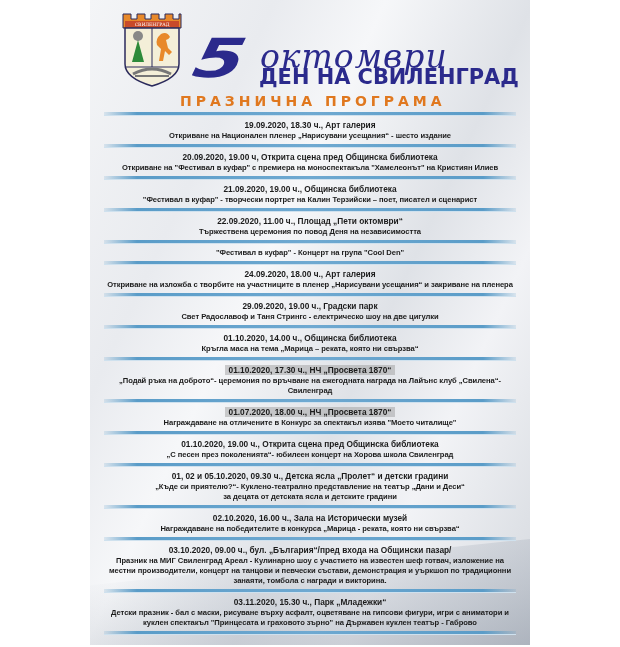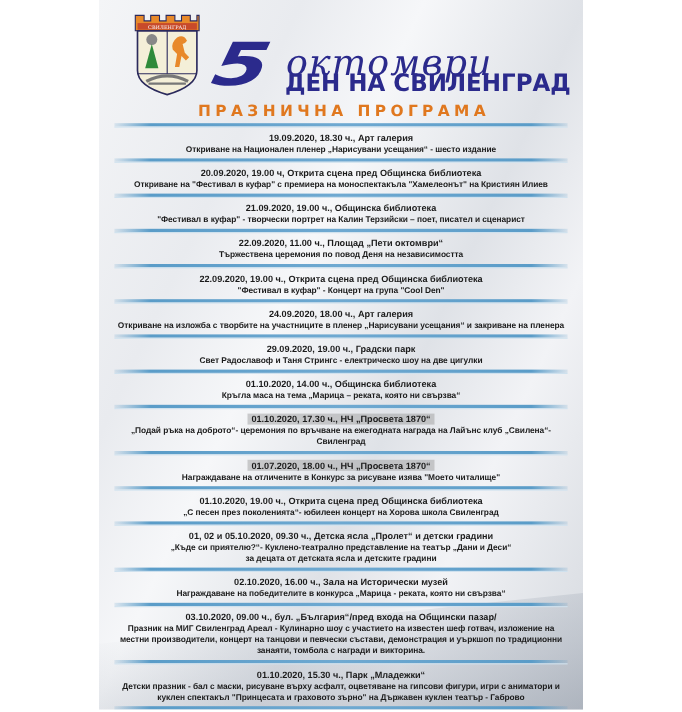--- a/index.html
+++ b/index.html
@@ -83,36 +83,36 @@
   <div class="events" id="events">
       <div class="divider"></div>
       <div class="event"><span class="when">19.09.2020, 18.30 ч., Арт галерия</span><span class="what">Откриване на Национален пленер „Нарисувани усещания“ - шесто издание</span></div>
       <div class="divider"></div>
       <div class="event"><span class="when">20.09.2020, 19.00 ч, Открита сцена пред Общинска библиотека</span><span class="what">Откриване на "Фестивал в куфар" с премиера на моноспектакъла "Хамелеонът" на Кристиян Илиев</span></div>
       <div class="divider"></div>
       <div class="event"><span class="when">21.09.2020, 19.00 ч., Общинска библиотека</span><span class="what">"Фестивал в куфар" - творчески портрет на Калин Терзийски – поет, писател и сценарист</span></div>
       <div class="divider"></div>
       <div class="event"><span class="when">22.09.2020, 11.00 ч., Площад „Пети октомври“</span><span class="what">Тържествена церемония по повод Деня на независимостта</span></div>
       <div class="divider"></div>
-      <div class="event"><span class="when">22.09.2020, 19.00 ч., Открита сцена пред Общинска библиотека</span><span class="what">"Фестивал в куфар" - Концерт на група "Cool Den"</span></div>
+      <div class="event"><span class="what">"Фестивал в куфар" - Концерт на група "Cool Den"</span></div>
       <div class="divider"></div>
       <div class="event"><span class="when">24.09.2020, 18.00 ч., Арт галерия</span><span class="what">Откриване на изложба с творбите на участниците в пленер „Нарисувани усещания“ и закриване на пленера</span></div>
       <div class="divider"></div>
       <div class="event"><span class="when">29.09.2020, 19.00 ч., Градски парк</span><span class="what">Свет Радославоф и Таня Стрингс - електрическо шоу на две цигулки</span></div>
       <div class="divider"></div>
       <div class="event"><span class="when">01.10.2020, 14.00 ч., Общинска библиотека</span><span class="what">Кръгла маса на тема „Марица – реката, която ни свързва“</span></div>
       <div class="divider"></div>
       <div class="event"><span class="when hl">01.10.2020, 17.30 ч., НЧ „Просвета 1870“</span><span class="what">„Подай ръка на доброто“- церемония по връчване на ежегодната награда на Лайънс клуб „Свилена“- Свиленград</span></div>
       <div class="divider"></div>
-      <div class="event"><span class="when hl">01.07.2020, 18.00 ч., НЧ „Просвета 1870“</span><span class="what">Награждаване на отличените в Конкурс за рисуване изява "Моето читалище"</span></div>
+      <div class="event"><span class="when hl">01.07.2020, 18.00 ч., НЧ „Просвета 1870“</span><span class="what">Награждаване на отличените в Конкурс за спектакъл изява "Моето читалище"</span></div>
       <div class="divider"></div>
       <div class="event"><span class="when">01.10.2020, 19.00 ч., Открита сцена пред Общинска библиотека</span><span class="what">„С песен през поколенията“- юбилеен концерт на Хорова школа Свиленград</span></div>
       <div class="divider"></div>
       <div class="event"><span class="when">01, 02 и 05.10.2020, 09.30 ч., Детска ясла „Пролет“ и детски градини</span><span class="what">„Къде си приятелю?“- Куклено-театрално представление на театър „Дани и Деси“</span><span class="what">за децата от детската ясла и детските градини</span></div>
       <div class="divider"></div>
       <div class="event"><span class="when">02.10.2020, 16.00 ч., Зала на Исторически музей</span><span class="what">Награждаване на победителите в конкурса „Марица - реката, която ни свързва“</span></div>
       <div class="divider"></div>
       <div class="event"><span class="when">03.10.2020, 09.00 ч., бул. „България“/пред входа на Общински пазар/</span><span class="what">Празник на МИГ Свиленград Ареал - Кулинарно шоу с участието на известен шеф готвач, изложение на</span><span class="what">местни производители, концерт на танцови и певчески състави, демонстрация и уъркшоп по традиционни</span><span class="what">занаяти, томбола с награди и викторина.</span></div>
       <div class="divider"></div>
-      <div class="event"><span class="when">01.10.2020, 15.30 ч., Парк „Младежки“</span><span class="what">Детски празник - бал с маски, рисуване върху асфалт, оцветяване на гипсови фигури, игри с аниматори и</span><span class="what">куклен спектакъл "Принцесата и граховото зърно" на Държавен куклен театър - Габрово</span></div>
+      <div class="event"><span class="when">03.11.2020, 15.30 ч., Парк „Младежки“</span><span class="what">Детски празник - бал с маски, рисуване върху асфалт, оцветяване на гипсови фигури, игри с аниматори и</span><span class="what">куклен спектакъл "Принцесата и граховото зърно" на Държавен куклен театър - Габрово</span></div>
       <div class="divider"></div>
     </div>
 </div>
 
 </body></html>

